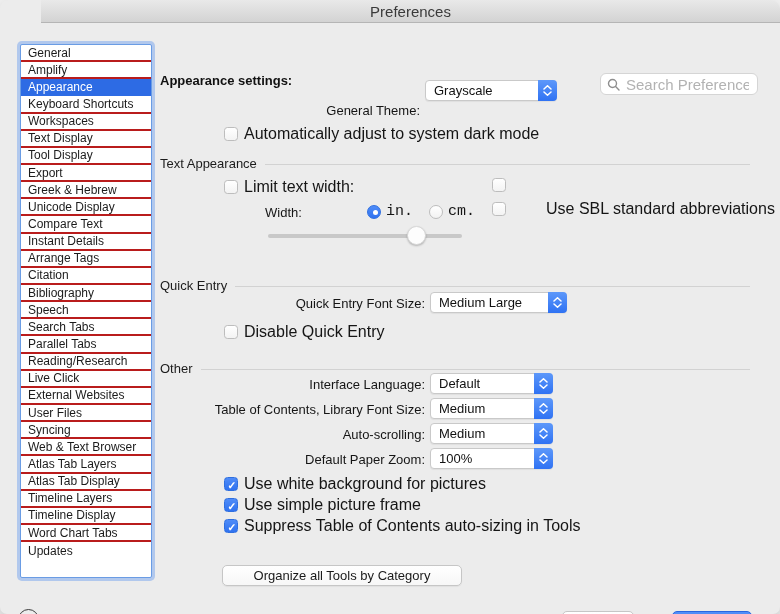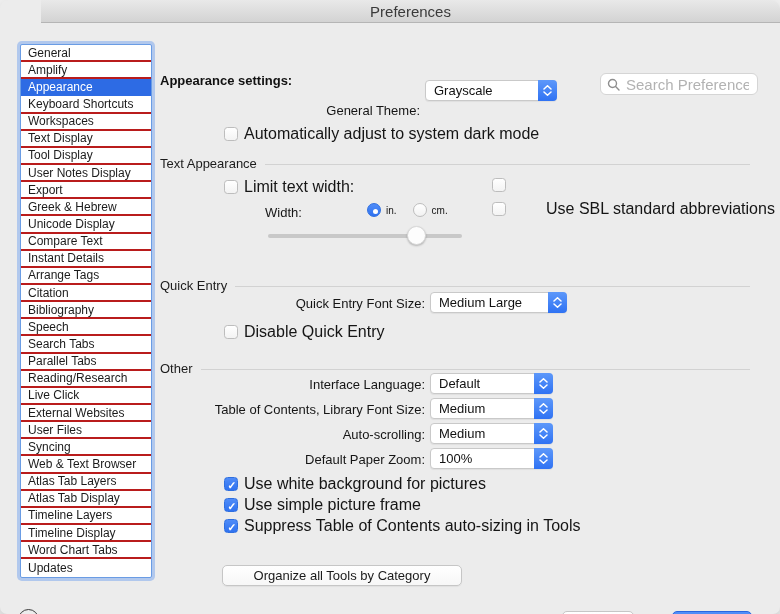--- a/index.html
+++ b/index.html
@@ -29,21 +29,21 @@
   .popup{height:21px;background:#fff;border:1px solid #c9c9c9;border-radius:4px;box-sizing:border-box;display:flex;align-items:stretch;box-shadow:0 1px 1px rgba(0,0,0,.06);cursor:default;}
   .popup .ptxt{flex:1;display:flex;align-items:center;padding:0 4px 0 8px;font-size:13px;color:#111;white-space:nowrap;overflow:hidden;}
   .popup .cap{width:19px;margin:-1px;border-radius:0 4px 4px 0;background:linear-gradient(#5d98fa,#2f72f3);display:flex;flex-direction:column;align-items:center;justify-content:center;gap:1px;}
   
   .cbrow{display:flex;align-items:center;gap:6px;font-size:16px;color:#151515;}
   .cb{width:14px;height:14px;box-sizing:border-box;border:1px solid #bdbdbd;border-radius:3.5px;background:linear-gradient(#fff,#f3f3f3);flex:0 0 auto;position:relative;}
   .cb.checked{border-color:#2f6fe0;background:linear-gradient(#4f8cf8,#2f72f0);}
   .cb.checked::after{content:"✓";position:absolute;left:0;top:0;width:14px;height:14px;display:flex;align-items:center;justify-content:center;color:#fff;font-size:10.5px;font-weight:bold;}
   
   .radiorow{display:flex;align-items:center;gap:16px;}
-  .ritem{display:flex;align-items:center;gap:5px;font-size:10px;color:#151515;}
+  .ritem{display:flex;align-items:center;gap:5px;font-size:15px;color:#151515;font-family:Liberation Mono, monospace;}
   .radio{width:14px;height:14px;box-sizing:border-box;border:1px solid #bdbdbd;border-radius:50%;background:linear-gradient(#fff,#f2f2f2);position:relative;}
   .radio.sel{border-color:#2f6fe0;background:linear-gradient(#4f8cf8,#2f72f0);}
   .radio.sel::after{content:"";position:absolute;left:4.5px;top:4.5px;width:5px;height:5px;border-radius:50%;background:#fff;}
   
   .slider-track{height:3.5px;background:#c8c8c8;border-radius:2px;}
   .slider-thumb{width:19px;height:19px;border-radius:50%;background:#fdfdfd;border:1px solid #d8d8d8;box-sizing:border-box;box-shadow:0 1px 2px rgba(0,0,0,.25);}
   
   .btn{display:flex;align-items:center;justify-content:center;font-size:13px;color:#1a1a1a;background:linear-gradient(#fff,#f7f7f7);border:1px solid #c6c6c6;border-radius:5px;box-sizing:border-box;box-shadow:0 1px 1px rgba(0,0,0,.05);cursor:default;}
   .btn.primary{background:linear-gradient(#538ff9,#2e6ff0);border-color:#2b66e0;color:#fff;}
   .helpbtn{width:21px;height:21px;border-radius:50%;border:1.5px solid #3d3d3d;box-sizing:border-box;display:flex;align-items:center;justify-content:center;font-size:12.5px;color:#2e2e2e;background:transparent;}
@@ -58,21 +58,20 @@
   </div>
 
   <div class="sidebar">
     <div class="sb-item">General</div>
     <div class="sb-item">Amplify</div>
     <div class="sb-item selected">Appearance</div>
     <div class="sb-item">Keyboard Shortcuts</div>
     <div class="sb-item">Workspaces</div>
     <div class="sb-item">Text Display</div>
     <div class="sb-item">Tool Display</div>
-    <div class="sb-item">User Notes Display</div>
     <div class="sb-item">Export</div>
     <div class="sb-item">Greek &amp; Hebrew</div>
     <div class="sb-item">Unicode Display</div>
     <div class="sb-item">Compare Text</div>
     <div class="sb-item">Instant Details</div>
     <div class="sb-item">Arrange Tags</div>
     <div class="sb-item">Citation</div>
     <div class="sb-item">Bibliography</div>
     <div class="sb-item">Speech</div>
     <div class="sb-item">Search Tabs</div>

